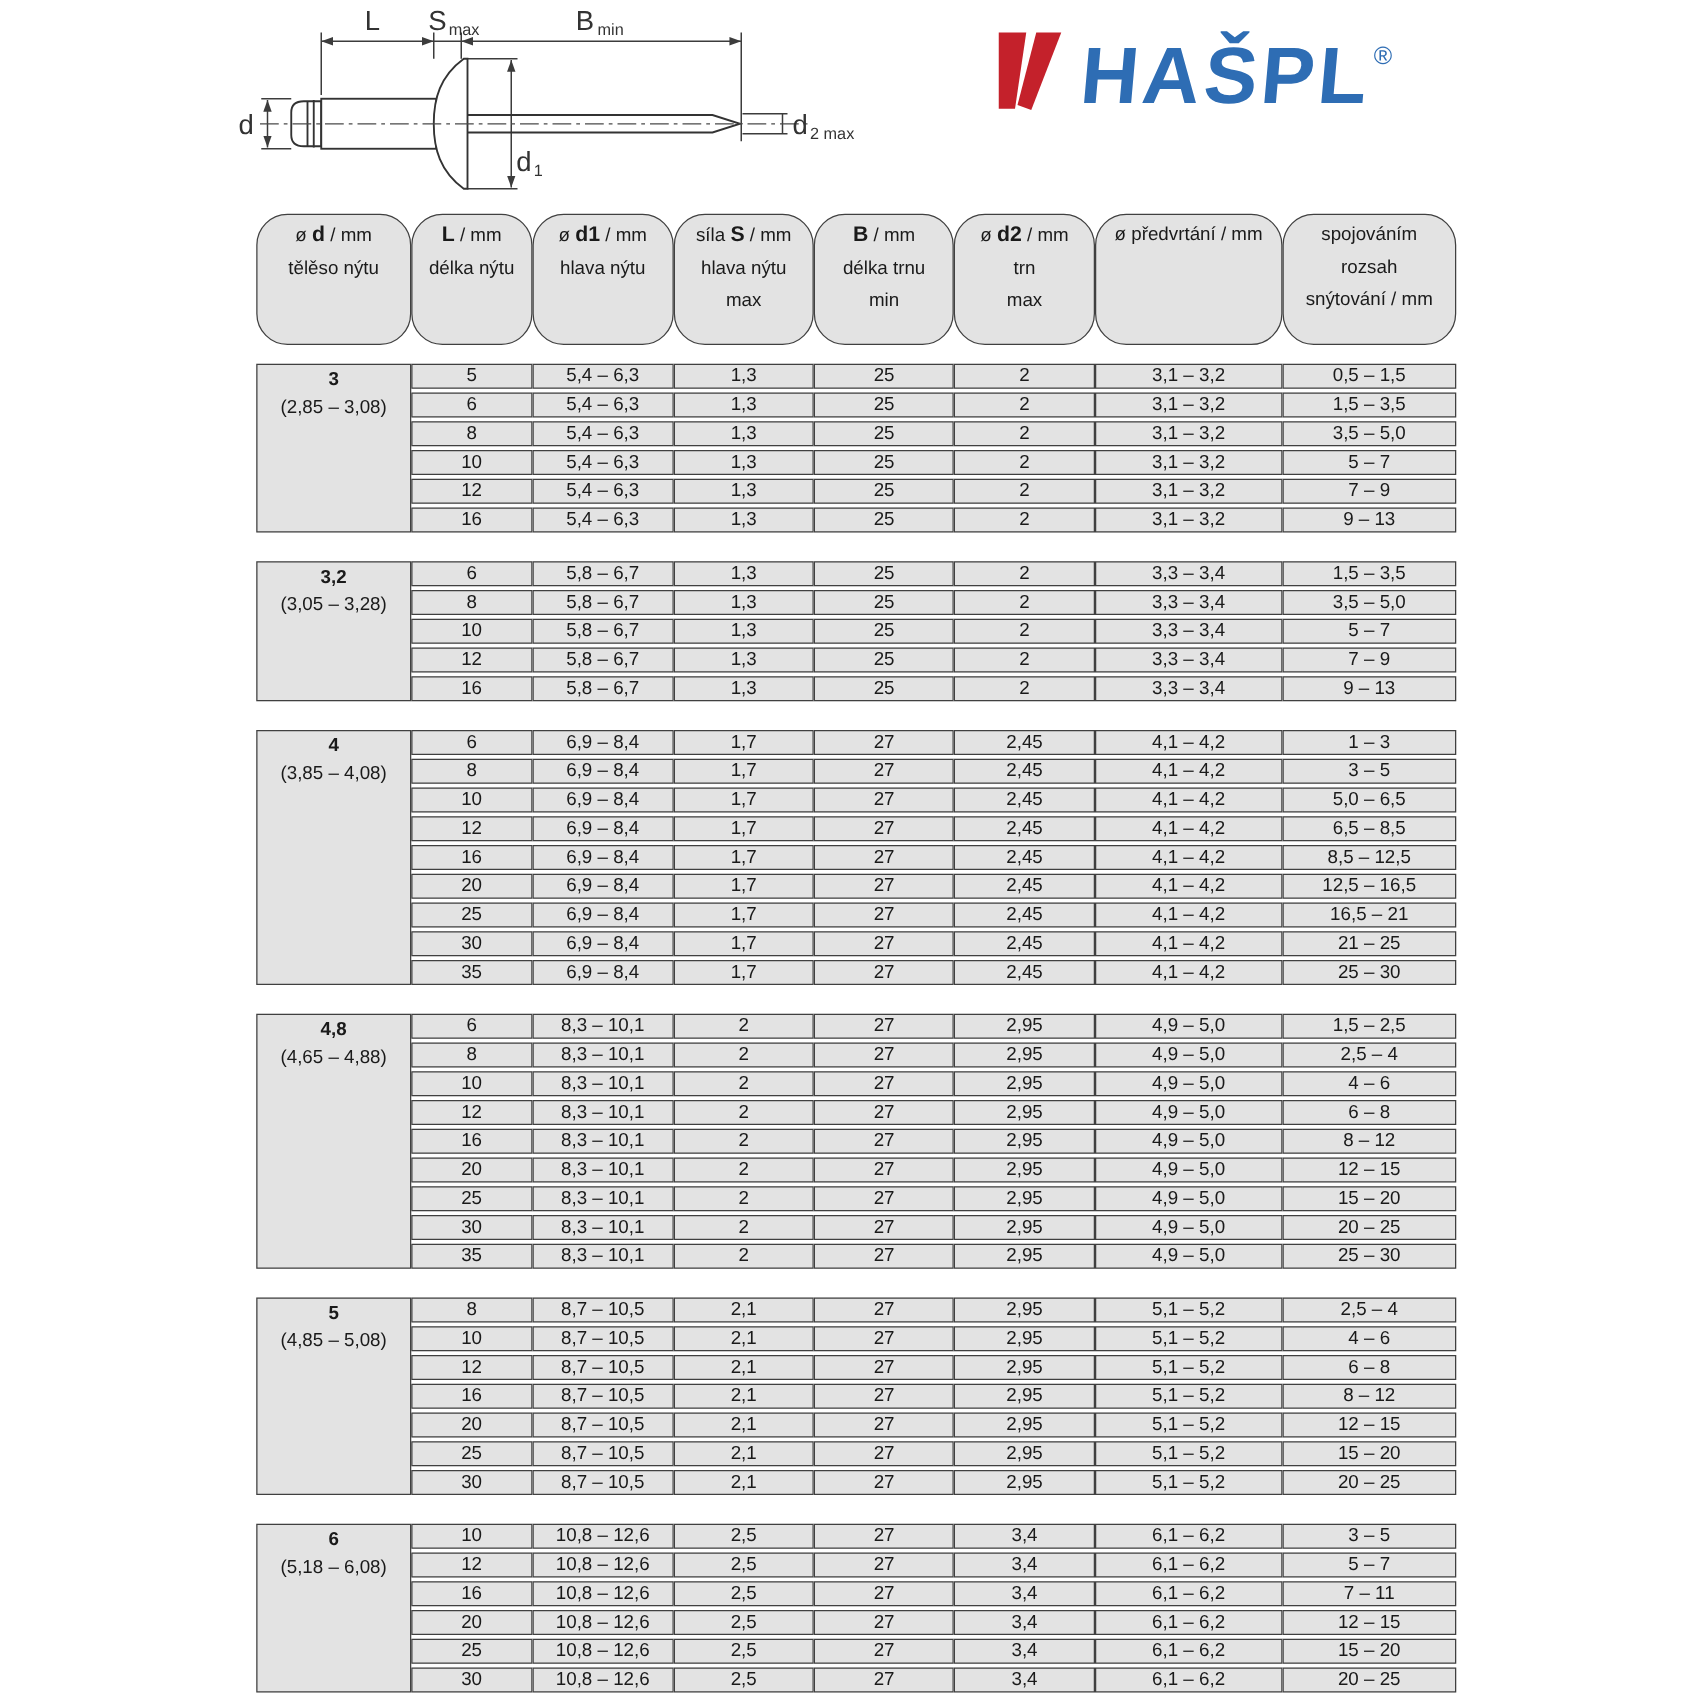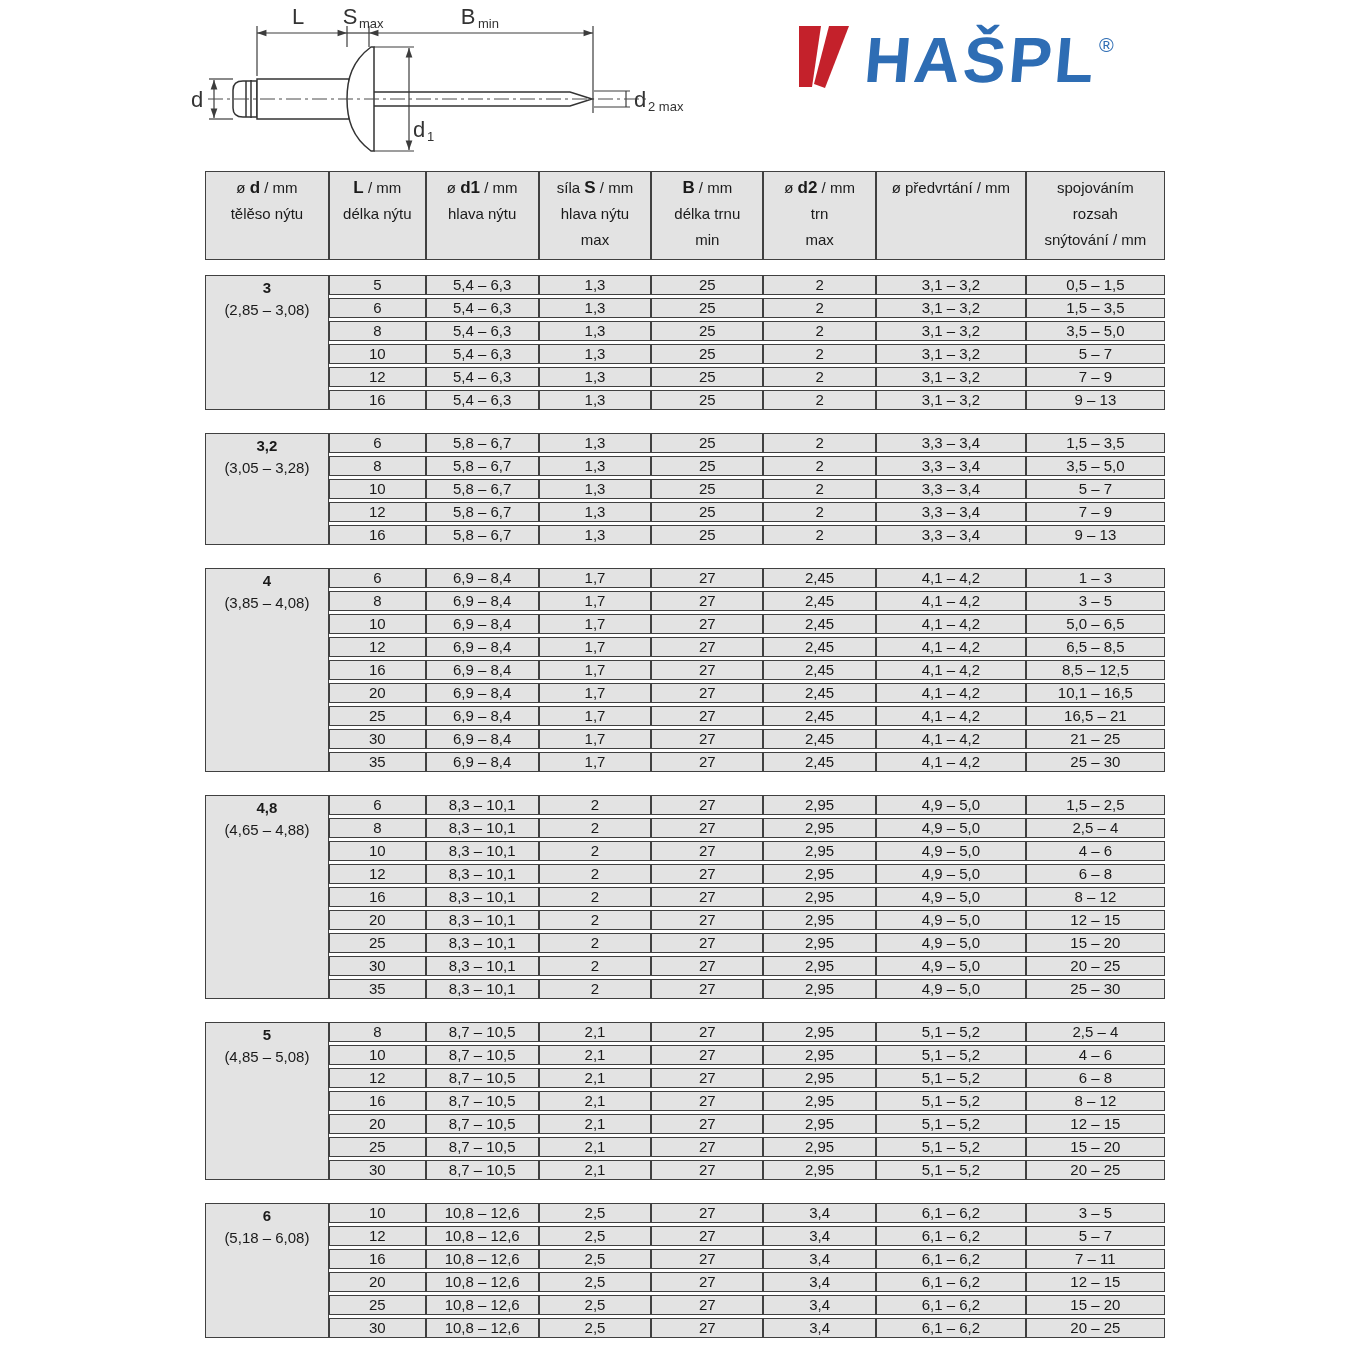--- a/index.html
+++ b/index.html
@@ -16,21 +16,21 @@
              font-weight:bold;color:#2e6db4;letter-spacing:3px;transform:skewX(-5deg);white-space:nowrap;}
   .logo-reg{display:inline-block;margin-top:10px;margin-left:2px;font-size:20px;color:#2e6db4;font-weight:normal;}
   .logo-tag{margin-top:14px;text-align:right;font-size:31px;color:#c4212b;letter-spacing:0.5px;padding-right:4px;white-space:nowrap;}
 
   
   .spec{position:absolute;left:205px;top:168px;width:960px;}
   table.spec-t{width:100%;border-collapse:separate;border-spacing:0 3px;table-layout:fixed;}
   table.hdr{margin-bottom:9px;}
   table.grp{margin-bottom:17px;}
   th,td{border:1px solid #404040;background:#e3e3e3;text-align:center;color:#1a1a1a;overflow:hidden;}
-  th{height:84px;vertical-align:top;font-weight:normal;font-size:15px;line-height:26px;padding:3px 2px 0;}
+  th{height:84px;vertical-align:top;font-weight:normal;font-size:15px;line-height:26px;padding:3px 2px 16px;border-radius:25px;}
   th .sym{font-weight:bold;font-size:17px;}
   td.dcell{height:18px;font-size:15px;line-height:18px;padding:0 2px;}
   td.gcell{vertical-align:top;padding-top:1px;font-size:15px;line-height:22px;}
   .gsize{font-weight:bold;}
 
   svg text{font-family:"Liberation Sans",sans-serif;}
 </style>
 </head>
 <body>
 
@@ -350,21 +350,21 @@
             <td class="dcell">4,1 – 4,2</td>
             <td class="dcell">8,5 – 12,5</td>
           </tr>
           <tr>
             <td class="dcell">20</td>
             <td class="dcell">6,9 – 8,4</td>
             <td class="dcell">1,7</td>
             <td class="dcell">27</td>
             <td class="dcell">2,45</td>
             <td class="dcell">4,1 – 4,2</td>
-            <td class="dcell">10,1 – 16,5</td>
+            <td class="dcell">12,5 – 16,5</td>
           </tr>
           <tr>
             <td class="dcell">25</td>
             <td class="dcell">6,9 – 8,4</td>
             <td class="dcell">1,7</td>
             <td class="dcell">27</td>
             <td class="dcell">2,45</td>
             <td class="dcell">4,1 – 4,2</td>
             <td class="dcell">16,5 – 21</td>
           </tr>

